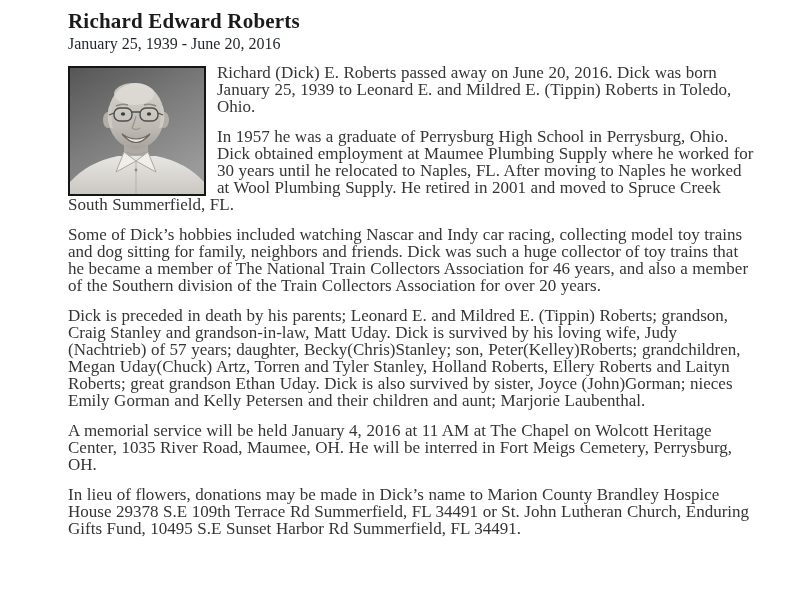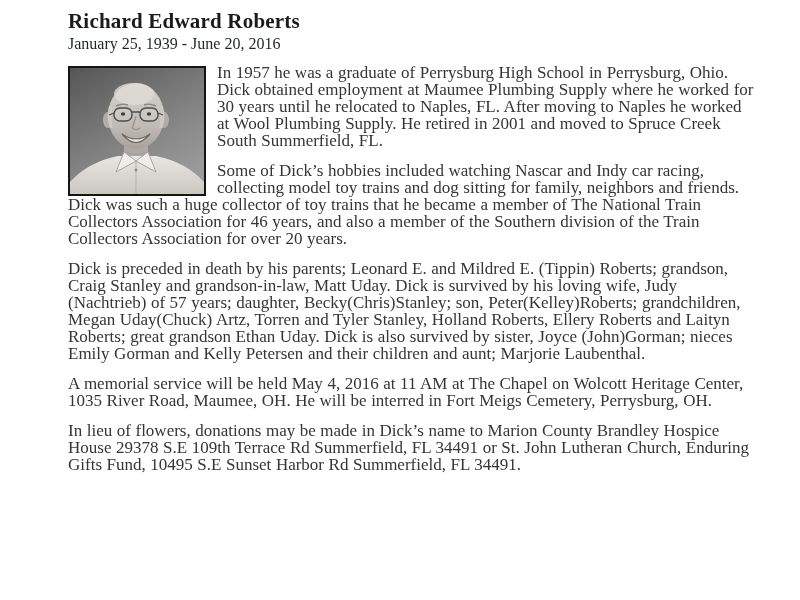--- a/index.html
+++ b/index.html
@@ -117,20 +117,21 @@
         <ellipse cx="79" cy="46" rx="2.2" ry="1.8" fill="#3d3d3d"></ellipse>
 
         <path d="M66 48 Q64 56 62 60 Q66 63 70 60" stroke="#9b978f" stroke-width="1.3" fill="none"></path>
 
         <path d="M52 66 Q66 76 80 66 Q66 83 52 66 Z" fill="#e9e6e1" stroke="#6b665f" stroke-width="1.2"></path>
 
         <path d="M56 84 Q66 89 76 84" stroke="#a39f98" stroke-width="1" fill="none"></path>
       </svg>
     </figure>
 
+    <p>Richard (Dick) E. Roberts passed away on June 20, 2016. Dick was born January 25, 1939 to Leonard E. and Mildred E. (Tippin) Roberts in Toledo, Ohio.</p>
     <p>In 1957 he was a graduate of Perrysburg High School in Perrysburg, Ohio. Dick obtained employment at Maumee Plumbing Supply where he worked for 30 years until he relocated to Naples, FL. After moving to Naples he worked at Wool Plumbing Supply. He retired in 2001 and moved to Spruce Creek South Summerfield, FL.</p>
     <p>Some of Dick’s hobbies included watching Nascar and Indy car racing, collecting model toy trains and dog sitting for family, neighbors and friends. Dick was such a huge collector of toy trains that he became a member of The National Train Collectors Association for 46 years, and also a member of the Southern division of the Train Collectors Association for over 20 years.</p>
     <p>Dick is preceded in death by his parents; Leonard E. and Mildred E. (Tippin) Roberts; grandson, Craig Stanley and grandson-in-law, Matt Uday. Dick is survived by his loving wife, Judy (Nachtrieb) of 57 years; daughter, Becky(Chris)Stanley; son, Peter(Kelley)Roberts; grandchildren, Megan Uday(Chuck) Artz, Torren and Tyler Stanley, Holland Roberts, Ellery Roberts and Laityn Roberts; great grandson Ethan Uday. Dick is also survived by sister, Joyce (John)Gorman; nieces Emily Gorman and Kelly Petersen and their children and aunt; Marjorie Laubenthal.</p>
-    <p>A memorial service will be held May 4, 2016 at 11 AM at The Chapel on Wolcott Heritage Center, 1035 River Road, Maumee, OH. He will be interred in Fort Meigs Cemetery, Perrysburg, OH.</p>
+    <p>A memorial service will be held January 4, 2016 at 11 AM at The Chapel on Wolcott Heritage Center, 1035 River Road, Maumee, OH. He will be interred in Fort Meigs Cemetery, Perrysburg, OH.</p>
     <p>In lieu of flowers, donations may be made in Dick’s name to Marion County Brandley Hospice House 29378 S.E 109th Terrace Rd Summerfield, FL 34491 or St. John Lutheran Church, Enduring Gifts Fund, 10495 S.E Sunset Harbor Rd Summerfield, FL 34491.</p>
   </article>
 
 </div>
 
 </body></html>

